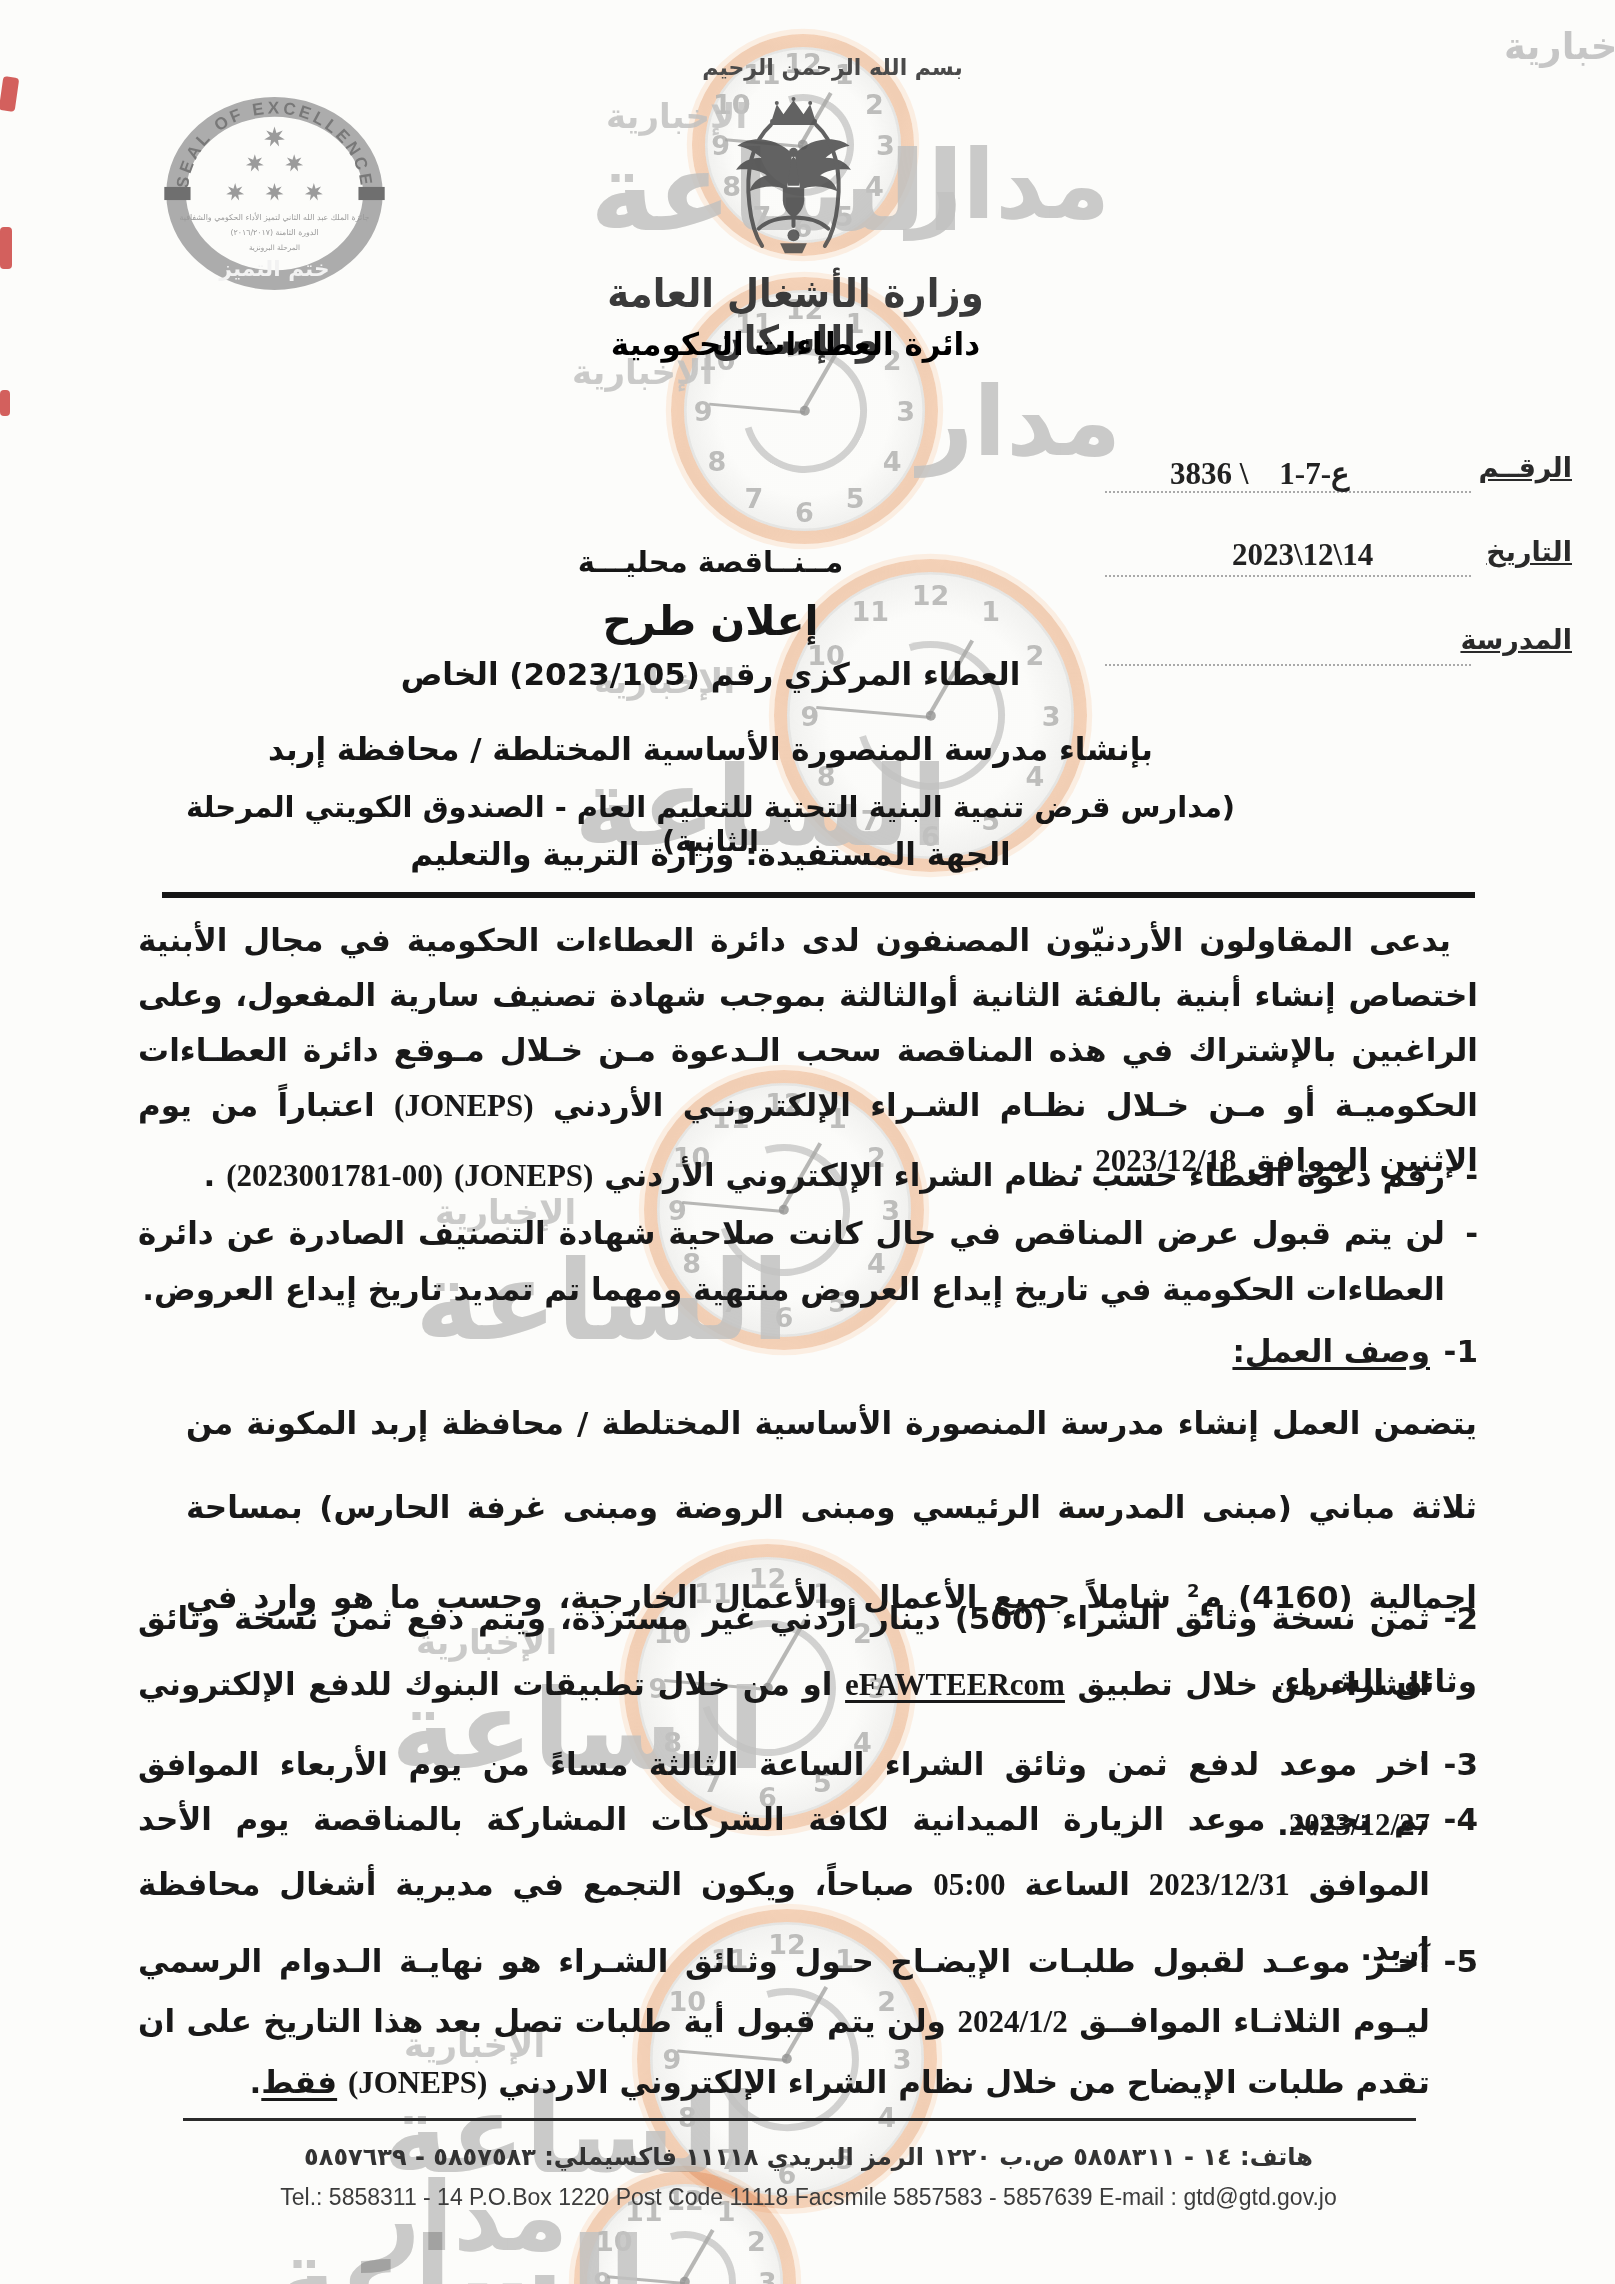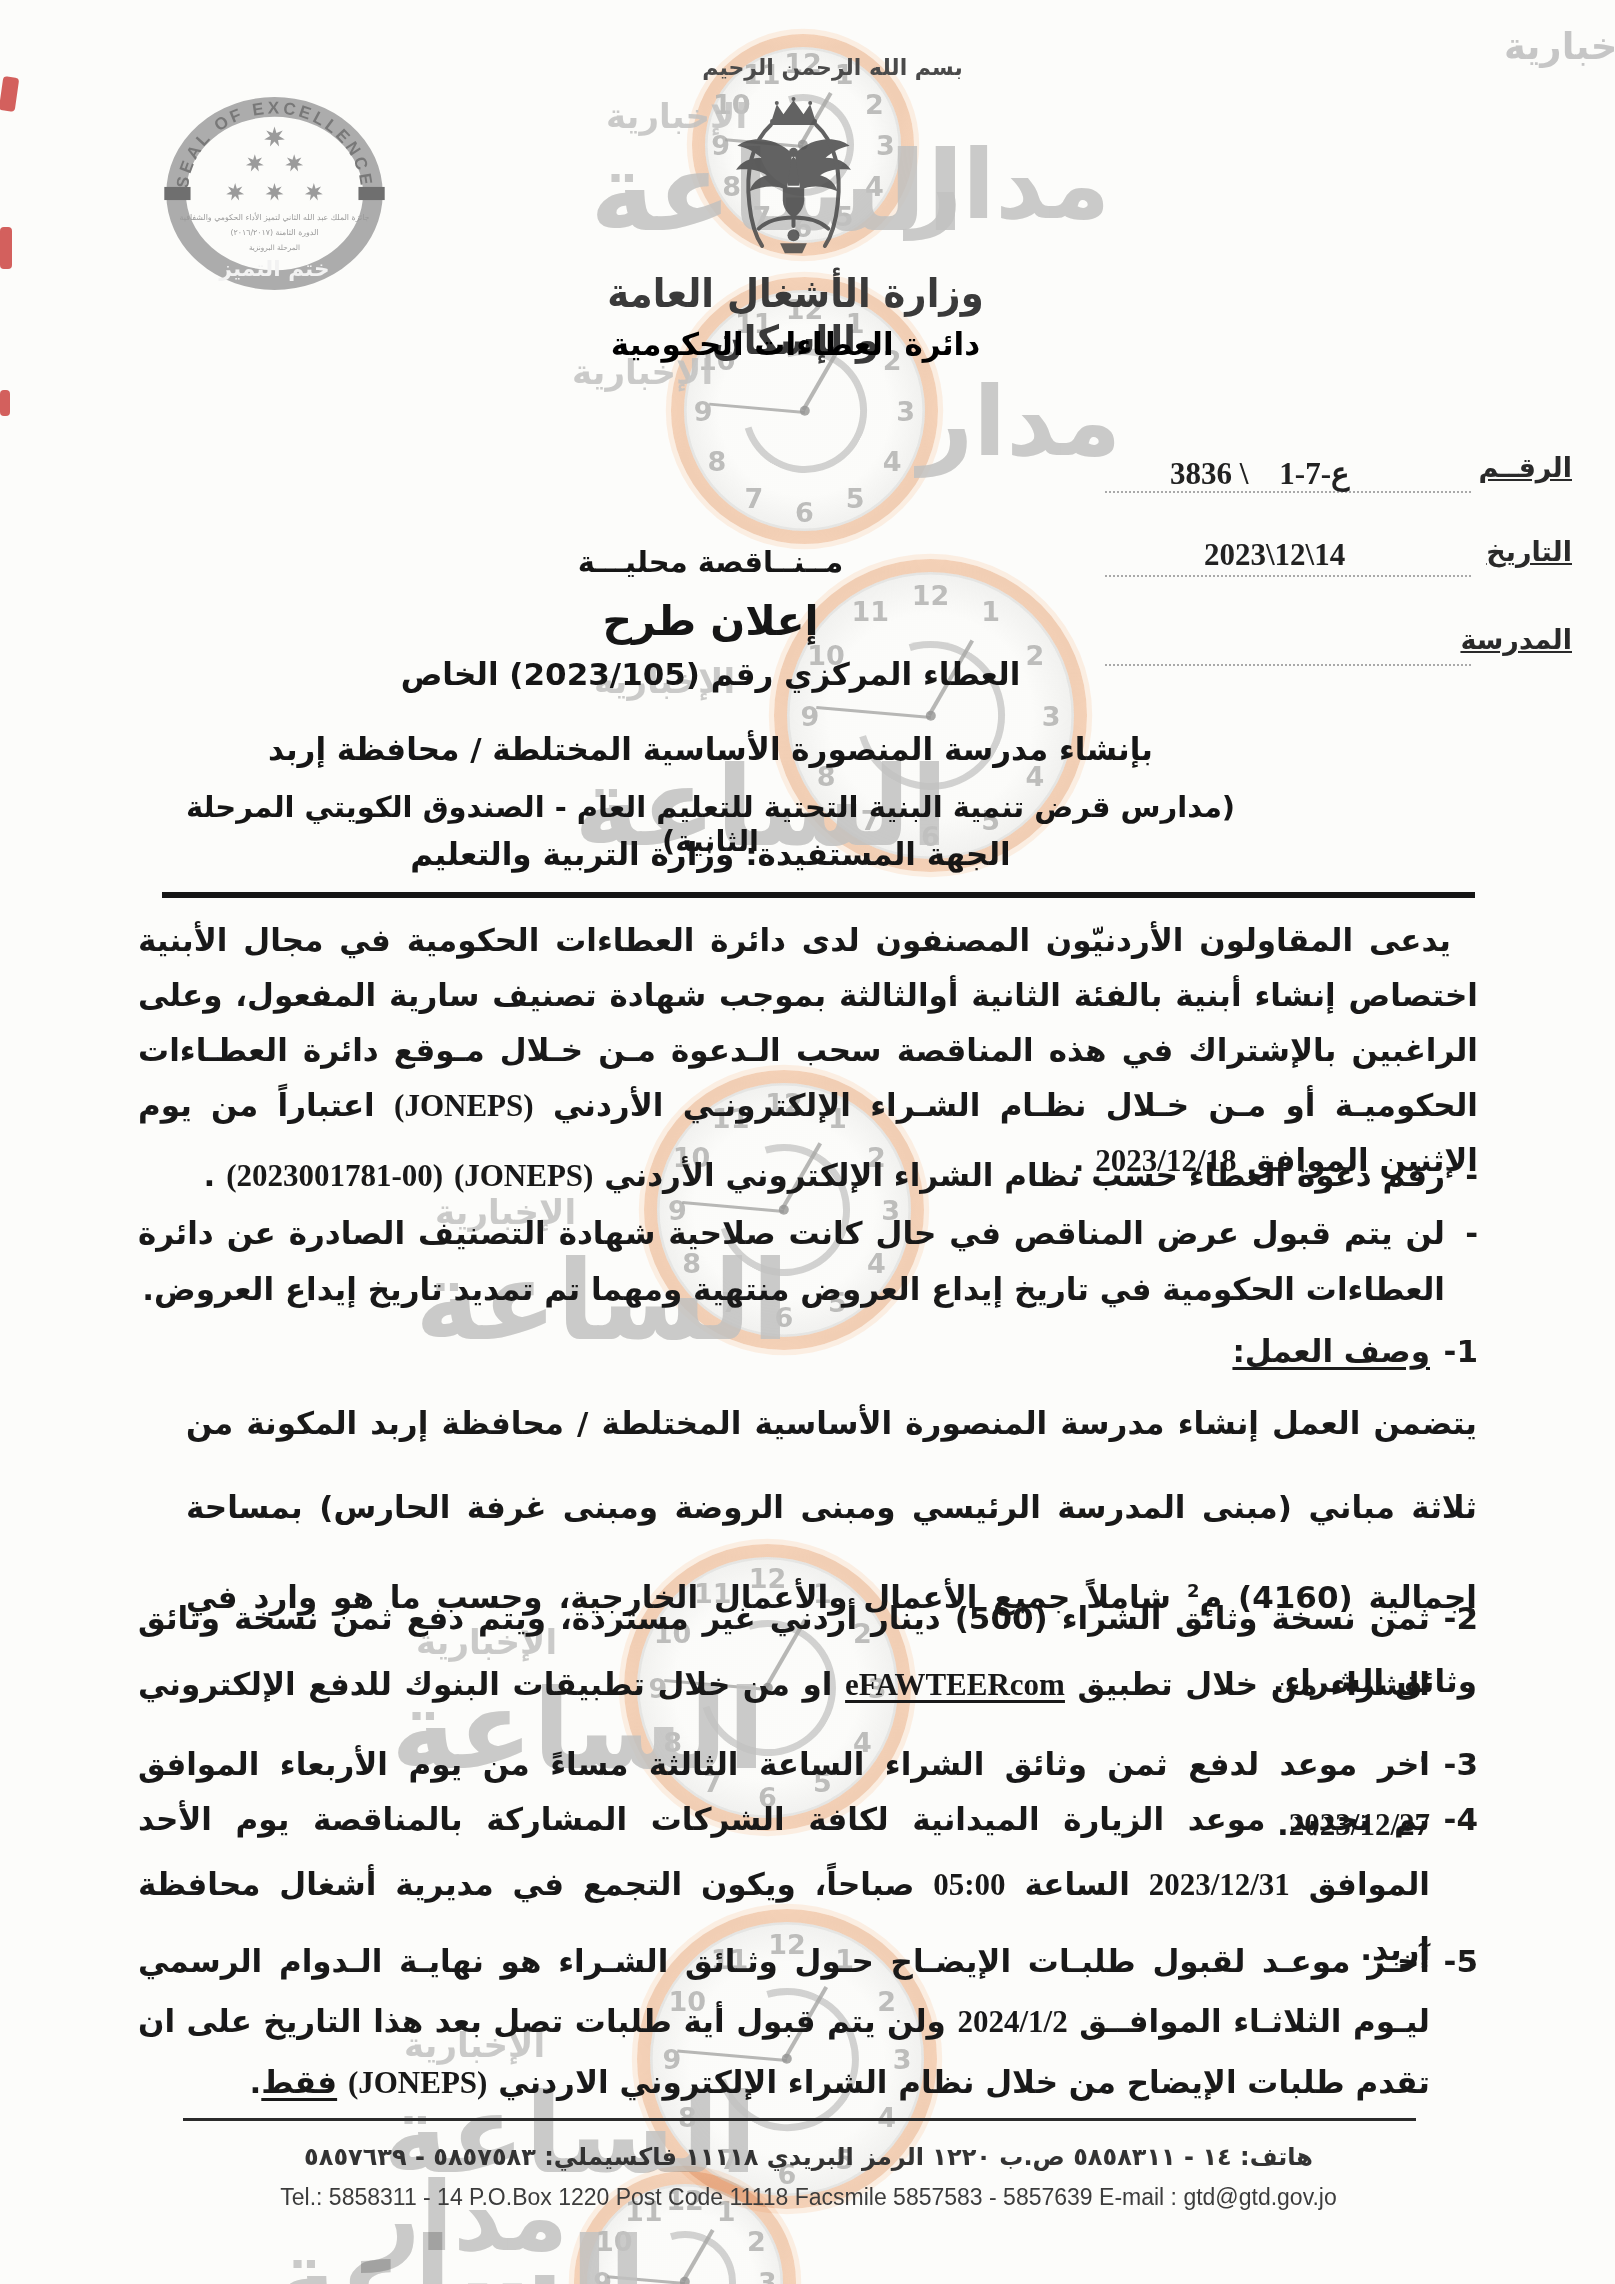--- a/index.html
+++ b/index.html
@@ -289,21 +289,21 @@
     <text x="170" y="213" text-anchor="middle" fill="#9a9a9a" font-size="12">الدورة الثامنة (٢٠١٦/٢٠١٧)</text>
     <text x="170" y="236" text-anchor="middle" fill="#9a9a9a" font-size="11">المرحلة البرونزية</text>
   </svg>
 
   <div class="abs ref-label" style="top:452px;">الرقــم</div>
   <div class="abs dots" style="top:491px;"></div>
   <div class="abs ref-val num" style="left:1170px;top:455px;" dir="ltr">3836 \    1-7-ع</div>
 
   <div class="abs ref-label" style="top:536px;">التاريخ</div>
   <div class="abs dots" style="top:575px;"></div>
-  <div class="abs ref-val num" style="left:1204px;top:537px;" dir="ltr">2023\12\14</div>
+  <div class="abs ref-val num" style="left:1232px;top:537px;" dir="ltr">2023\12\14</div>
 
   <div class="abs ref-label" style="top:624px;">المدرسة</div>
   <div class="abs dots" style="top:664px;"></div>
 
   <div id="t1" class="abs tline">مــنــاقصة محليـــة</div>
   <div id="t2" class="abs tline">إعلان طرح</div>
   <div id="t3" class="abs tline">العطاء المركزي رقم (2023/105) الخاص</div>
   <div id="t4" class="abs tline">بإنشاء مدرسة المنصورة الأساسية المختلطة / محافظة إربد</div>
   <div id="t5" class="abs tline">(مدارس قرض تنمية البنية التحتية للتعليم العام - الصندوق الكويتي المرحلة الثانية)</div>
   <div id="t6" class="abs tline">الجهة المستفيدة: وزارة التربية والتعليم</div>

